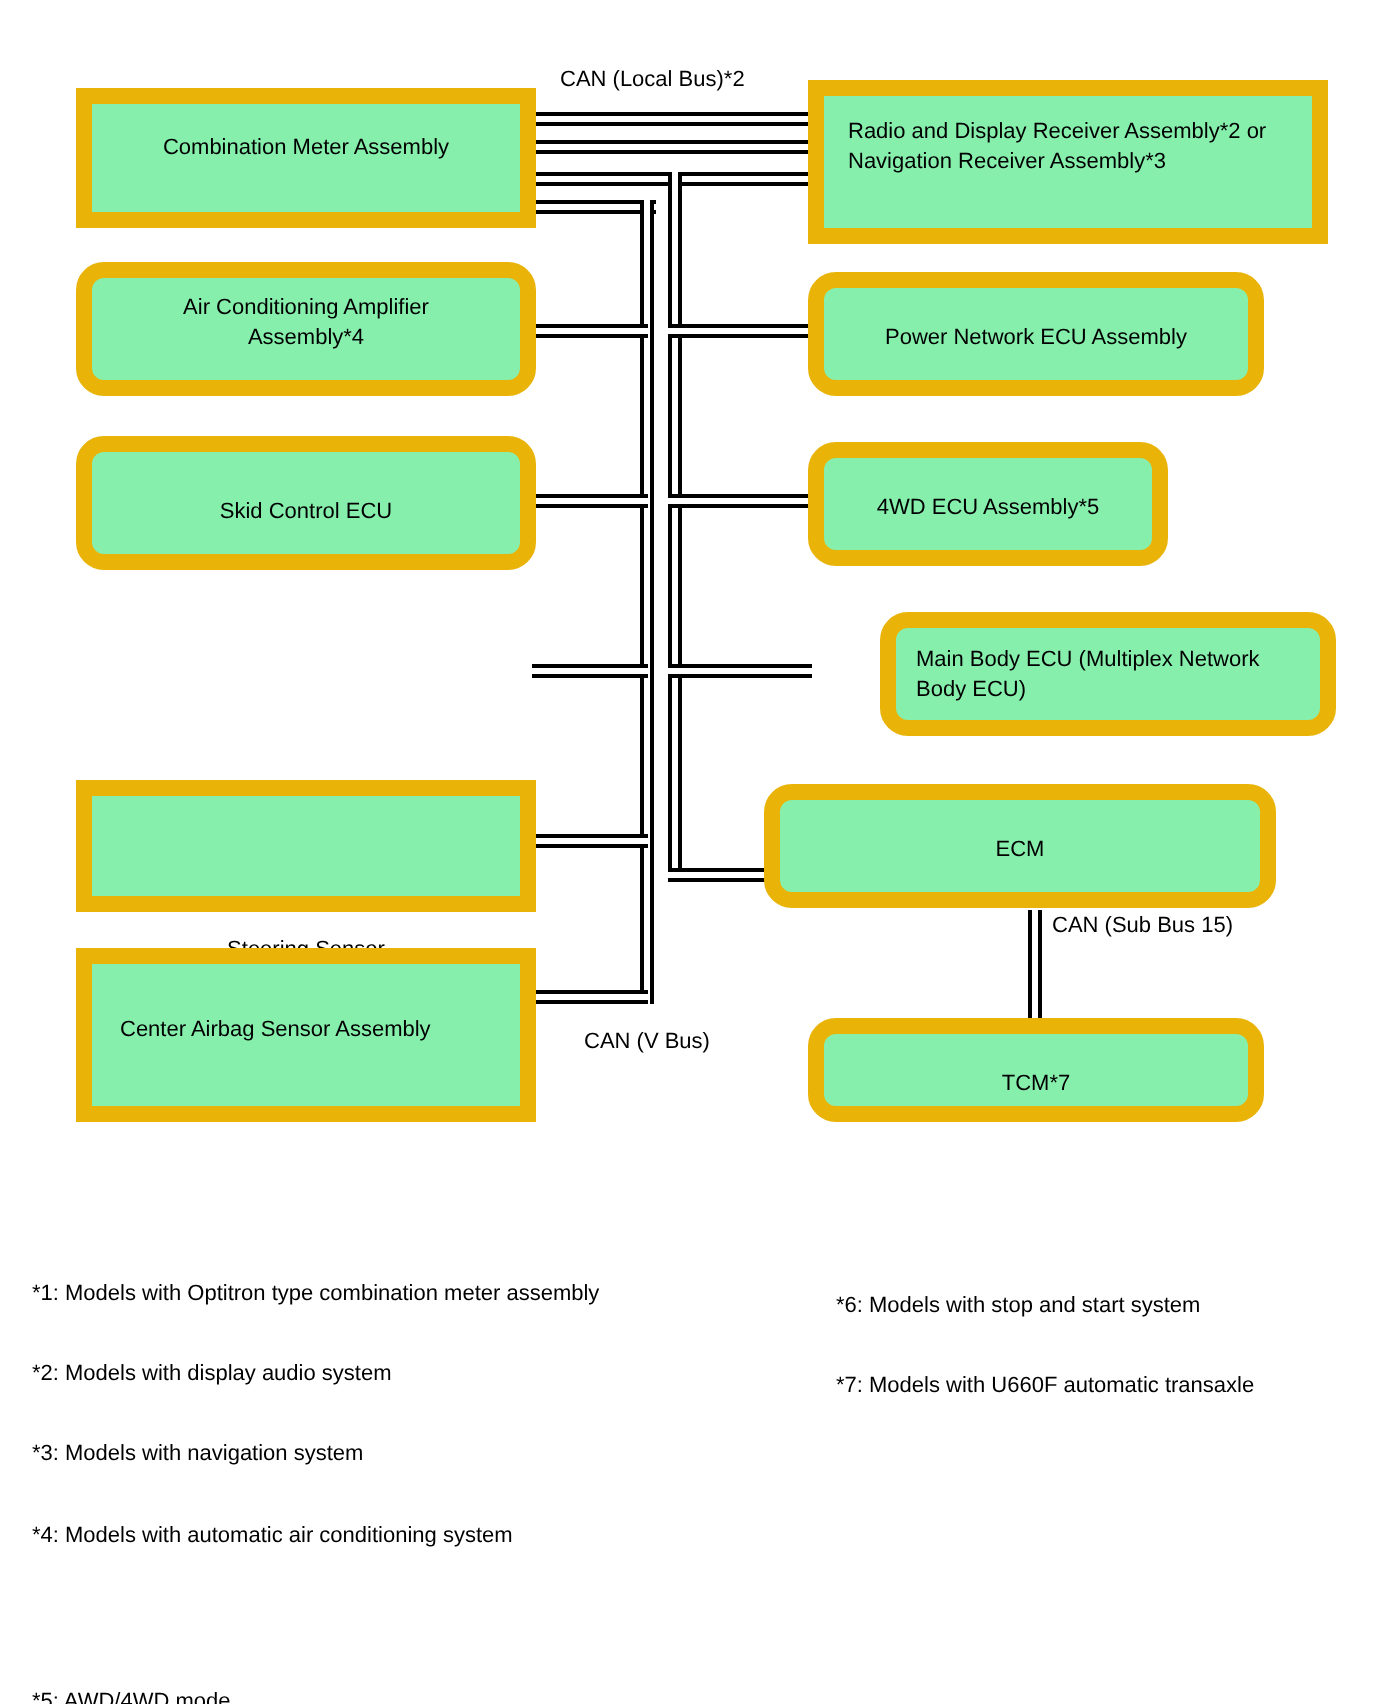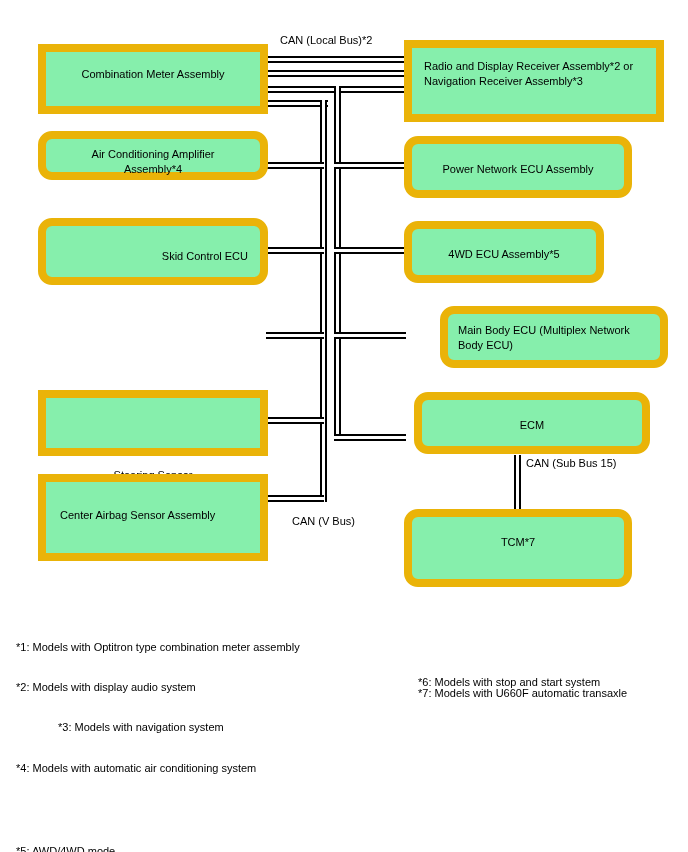--- a/index.html
+++ b/index.html
@@ -127,66 +127,66 @@
   <div class="bus-label" style="left:278px; top:33px;">CAN (Local Bus)*2</div>
 
   <div class="bus-label" style="left:290px; top:514px;">CAN (V Bus)</div>
 
   <div class="bus-label" style="left:524px; top:456px;">CAN (Sub Bus 15)</div>
 
   <div class="node square" style="left:38px; top:44px; width:230px; height:70px;">
     <div class="node-label lbl-center" style="top:15px;">Combination Meter Assembly</div>
   </div>
 
-  <div class="node rounded" style="left:38px; top:131px; width:230px; height:49px;">
+  <div class="node rounded" style="left:38px; top:131px; width:230px; height:67px;">
     <div class="node-label lbl-center" style="top:8px;">Air Conditioning Amplifier
 Assembly*4</div>
   </div>
 
   <div class="node rounded" style="left:38px; top:218px; width:230px; height:67px;">
-    <div class="node-label lbl-center" style="top:23px;text-align:right;">Skid Control ECU</div>
+    <div class="node-label lbl-center" style="top:23px;">Skid Control ECU</div>
   </div>
 
 
   <div class="node square" style="left:38px; top:390px; width:230px; height:66px;">
     <div class="node-label lbl-center" style="top:22px;margin-top:48px;">Steering Sensor</div>
   </div>
 
   <div class="node square" style="left:38px; top:474px; width:230px; height:87px;">
     <div class="node-label lbl-left" style="top:26px; left:14px;">Center Airbag Sensor Assembly</div>
   </div>
 
   <div class="node square" style="left:404px; top:40px; width:260px; height:82px;">
     <div class="node-label lbl-left" style="top:11px; left:12px;">Radio and Display Receiver Assembly*2 or
 Navigation Receiver Assembly*3</div>
   </div>
 
   <div class="node rounded" style="left:404px; top:136px; width:228px; height:62px;">
     <div class="node-label lbl-center" style="top:18px;">Power Network ECU Assembly</div>
   </div>
 
-  <div class="node rounded" style="left:404px; top:221px; width:200px; height:62px;">
+  <div class="node rounded" style="left:404px; top:221px; width:180px; height:62px;">
     <div class="node-label lbl-center" style="top:18px;">4WD ECU Assembly*5</div>
   </div>
 
   <div class="node rounded" style="left:404px; top:306px; width:228px; height:62px;margin-left:36px;">
     <div class="node-label lbl-left" style="top:9px; left:10px;">Main Body ECU (Multiplex Network
 Body ECU)</div>
   </div>
 
-  <div class="node rounded" style="left:414px; top:392px; width:236px; height:62px;">
+  <div class="node rounded" style="left:382px; top:392px; width:256px; height:62px;">
     <div class="node-label lbl-center" style="top:18px;">ECM</div>
   </div>
 
-  <div class="node rounded" style="left:404px; top:509px; width:228px; height:78px;">
+  <div class="node rounded" style="left:404px; top:509px; width:228px; height:52px;">
     <div class="node-label lbl-center" style="top:18px;">TCM*7</div>
   </div>
 
   <div class="footnote" style="left:16px; top:641px;">*1: Models with Optitron type combination meter assembly</div>
   <div class="footnote" style="left:16px; top:681px;">*2: Models with display audio system</div>
-  <div class="footnote" style="left:16px; top:721px;margin-left:42px;">*3: Models with navigation system</div>
+  <div class="footnote" style="left:16px; top:721px;">*3: Models with navigation system</div>
   <div class="footnote" style="left:16px; top:762px;">*4: Models with automatic air conditioning system</div>
   <div class="footnote" style="left:16px; top:845px;">*5: AWD/4WD mode</div>
 
-  <div class="footnote" style="left:418px; top:647px;margin-top:29px;">*6: Models with stop and start system</div>
+  <div class="footnote" style="left:418px; top:647px;">*6: Models with stop and start system</div>
   <div class="footnote" style="left:418px; top:687px;text-align:right;">*7: Models with U660F automatic transaxle</div>
 
 </div>
 
 </body></html>

